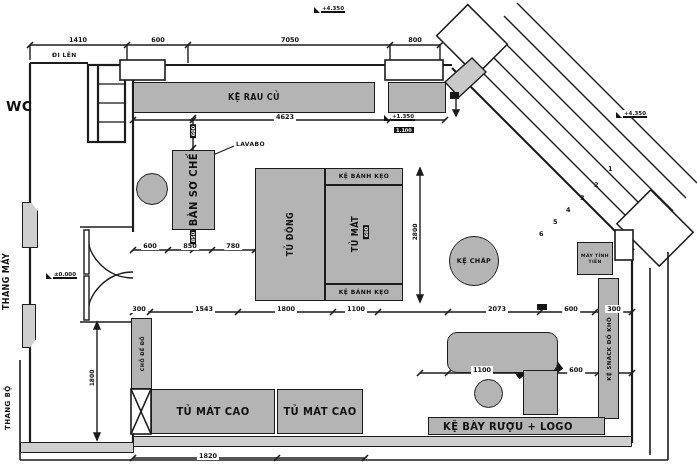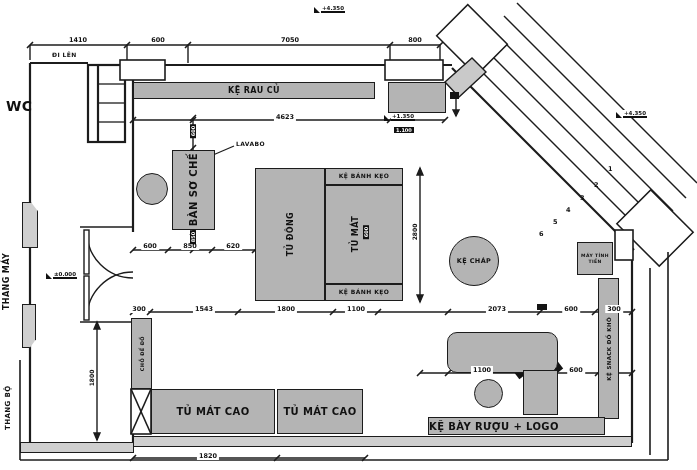--- a/index.html
+++ b/index.html
@@ -139,21 +139,21 @@
       <rect x="-9" y="-5" width="18" height="10" transform="translate(553,370) rotate(-38)"></rect>
       <rect x="-12" y="-4" width="24" height="8" transform="translate(520,352) rotate(52)"></rect>
     </g>
 
     <g fill="#141414">
       <rect x="450" y="92" width="9" height="7"></rect>
       <rect x="537" y="304" width="10" height="6"></rect>
     </g>
   </svg>
 
-  <div class="fx" style="left:133px;top:82px;width:242px;height:17px;">
+  <div class="fx" style="left:133px;top:82px;width:242px;height:31px;">
     <span class="lbl">KỆ RAU CỦ</span>
   </div>
   <div class="fx" style="left:388px;top:82px;width:58px;height:31px;"></div>
 
   <div class="fx" style="left:172px;top:150px;width:43px;height:80px;">
     <span class="lbl s vt">BÀN SƠ CHẾ</span>
   </div>
   <div class="fx" style="left:136px;top:173px;width:32px;height:32px;border-radius:50%;"></div>
 
   <div class="fx" style="left:255px;top:168px;width:70px;height:133px;">
@@ -189,21 +189,21 @@
     <span class="lbl vt" style="font-size:5px;">CHỖ ĐỂ ĐỒ</span>
   </div>
 
   <div class="fx" style="left:151px;top:389px;width:124px;height:45px;">
     <span class="lbl s">TỦ MÁT CAO</span>
   </div>
   <div class="fx" style="left:277px;top:389px;width:86px;height:45px;">
     <span class="lbl s">TỦ MÁT CAO</span>
   </div>
 
-  <div class="fx" style="left:428px;top:417px;width:177px;height:18px;justify-content:flex-start;">
+  <div class="fx" style="left:428px;top:417px;width:177px;height:18px;justify-content:flex-start;padding-left:14px;">
     <span class="lbl s">KỆ BÀY RƯỢU + LOGO</span>
   </div>
 
   <div class="fx light" style="left:133px;top:436px;width:499px;height:11px;border-width:1px;"></div>
   <div class="fx light" style="left:20px;top:442px;width:114px;height:11px;border-width:1px;"></div>
   <div class="fx light" style="left:22px;top:202px;width:16px;height:46px;border-width:1.5px;clip-path:polygon(0 0,55% 0,100% 20%,100% 100%,0 100%);"></div>
   <div class="fx light" style="left:22px;top:304px;width:14px;height:44px;border-width:1.5px;clip-path:polygon(0 0,100% 0,100% 80%,55% 100%,0 100%);"></div>
 
   <span class="abs lbl" style="left:6px;top:98px;font-size:14px;">WC</span>
   <span class="abs lbl" style="left:52px;top:51px;font-size:6px;">ĐI LÊN</span>
@@ -216,21 +216,21 @@
   <span class="dim" style="left:290px;top:36px;">7050</span>
   <span class="dim" style="left:415px;top:36px;">800</span>
 
   <span class="dim" style="left:285px;top:113px;">4623</span>
 
   <span class="chip r" style="left:193px;top:131px;">600</span>
   <span class="chip r" style="left:193px;top:237px;">850</span>
 
   <span class="dim" style="left:150px;top:242px;">600</span>
   <span class="dim" style="left:190px;top:242px;">850</span>
-  <span class="dim" style="left:233px;top:242px;">620</span>
+  <span class="dim" style="left:233px;top:242px;">780</span>
 
   <span class="chip r" style="left:366px;top:232px;">600</span>
   <span class="dimr" style="left:414px;top:232px;">2800</span>
 
   <span class="dim" style="left:139px;top:305px;">300</span>
   <span class="dim" style="left:194px;top:305px;margin-left:10px;">1543</span>
   <span class="dim" style="left:286px;top:305px;">1800</span>
   <span class="dim" style="left:356px;top:305px;">1100</span>
   <span class="dim" style="left:497px;top:305px;">2073</span>
   <span class="dim" style="left:571px;top:305px;">600</span>

